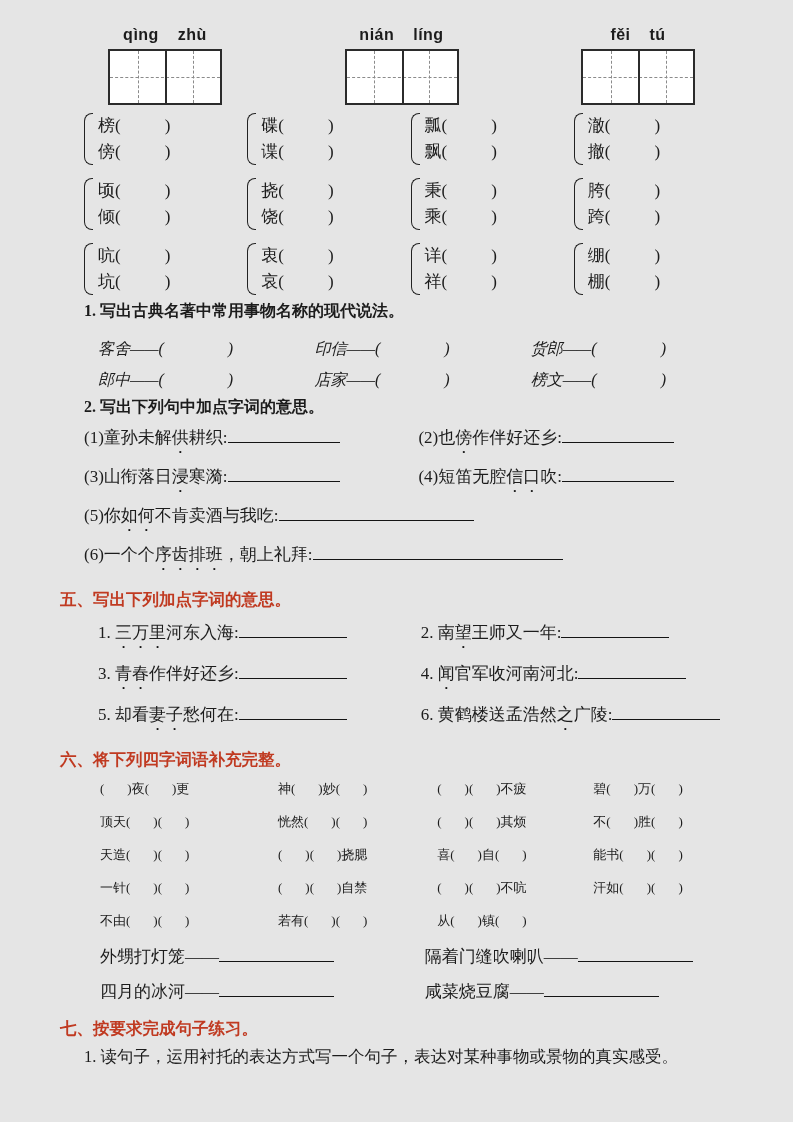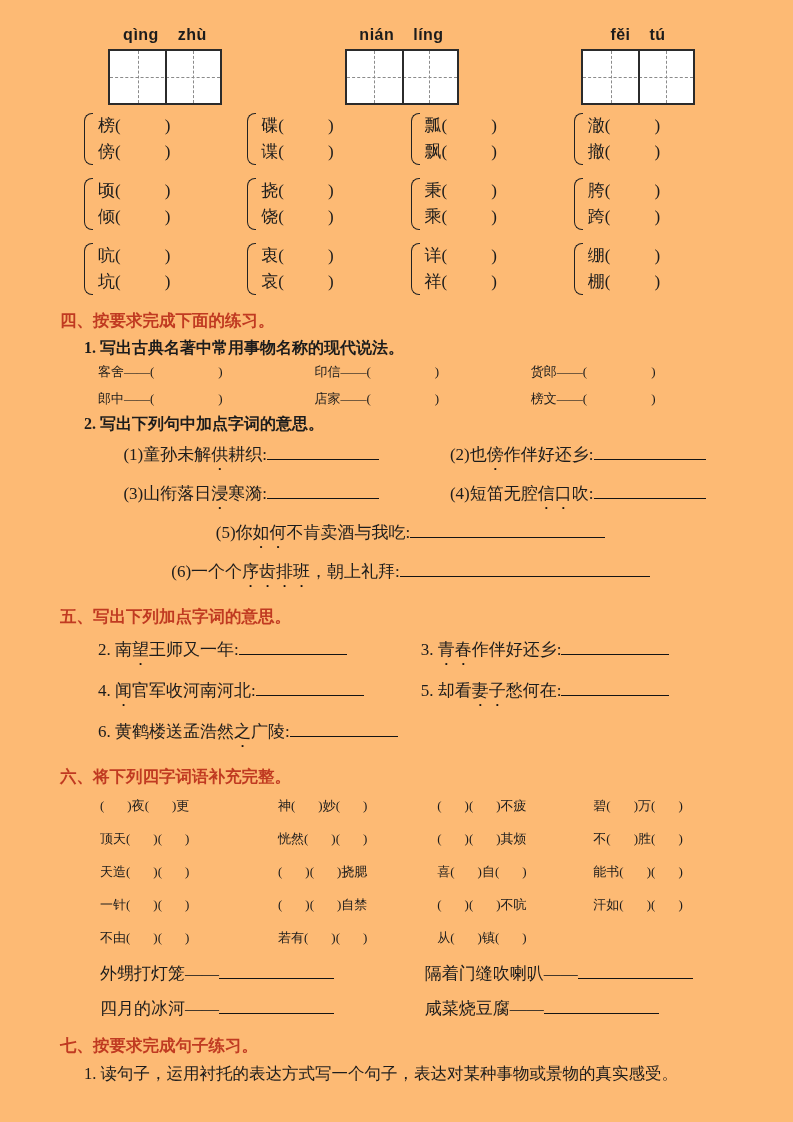--- a/index.html
+++ b/index.html
@@ -1,16 +1,16 @@
 <!DOCTYPE html>
 <html><head>
 <meta charset="utf-8">
 <style>
   html,body{margin:0;padding:0;background:#fff;}
-  .page{width:793px;height:1122px;background:#fdba74;color:#1c1c1c;box-sizing:border-box;
+  .page{width:793px;height:1122px;background:#e5e5e5;color:#1c1c1c;box-sizing:border-box;
         padding:26px 56px 16px 60px;font-family:"Liberation Serif","DejaVu Serif",serif;
         position:relative;overflow:hidden;}
   
   .pinyin-row{display:flex;justify-content:space-between;padding:0 42px 0 48px;}
   .wgroup{width:114px;text-align:center;}
   .plabel{font-family:"Liberation Sans","DejaVu Sans",sans-serif;font-size:16px;
           font-weight:bold;margin-bottom:5px;word-spacing:14px;letter-spacing:.5px;}
   .wbox{position:relative;height:52px;border:2px solid #2b2b2b;background:#fff;}
   .gl-vmid{position:absolute;left:50%;top:0;bottom:0;width:0;border-left:2px solid #2b2b2b;}
   .gl-vd{position:absolute;top:0;bottom:0;width:0;border-left:1px dashed #8b8b8b;}
@@ -27,23 +27,23 @@
   .brace{width:8px;border:1.8px solid #222;border-right:none;border-radius:8px 0 0 8px;}
   .pair-lines{display:flex;flex-direction:column;justify-content:space-between;
               font-size:17px;line-height:26px;}
   
   .g{display:inline-block;height:1em;}
   .s3-grid .g{width:44px;}
   .q1-grid .g{width:64px;}
   .s6-grid .g{width:23px;}
   
   .q1-grid{display:grid;grid-template-columns:1.05fr 1.05fr 1fr;row-gap:9px;
-           padding-left:38px;font-size:13px;margin-top:4px;}
+           padding-left:38px;font-size:16px;margin-top:16px;font-style:italic;}
   .q2-grid{display:grid;grid-template-columns:1.05fr 1fr;row-gap:4px;padding-left:24px;
-           font-size:17px;margin-top:2px;line-height:31px;text-align:center;}
+           font-size:17px;margin-top:2px;line-height:31px;}
   .span2{grid-column:1 / span 2;}
   .bl{display:inline-block;height:15px;border-bottom:1.5px solid #141414;vertical-align:baseline;}
   .emph{-webkit-text-emphasis:filled dot #111;-webkit-text-emphasis-position:under right;
         text-emphasis:filled dot #111;text-emphasis-position:under right;}
   
   .s5-grid{display:grid;grid-template-columns:1.02fr 1fr;row-gap:6px;padding-left:38px;
            font-size:17px;margin-top:4px;line-height:31px;}
   
   .s6-grid{display:grid;grid-template-columns:1.14fr 1.02fr 1fr .92fr;row-gap:9px;
            padding-left:40px;font-size:13px;margin-top:6px;line-height:24px;}
@@ -167,21 +167,20 @@
       </div>
     <div class="pair">
         <div class="brace"></div>
         <div class="pair-lines">
           <span>绷(<span class="g"></span>)</span>
           <span>棚(<span class="g"></span>)</span>
         </div>
       </div>
   </div>
 
-  <div class="h2">四、按要求完成下面的练习。</div>
   <div class="qlabel">1. 写出古典名著中常用事物名称的现代说法。</div>
   <div class="q1-grid">
     <span>客舍——(<span class="g"></span>)</span>
     <span>印信——(<span class="g"></span>)</span>
     <span>货郎——(<span class="g"></span>)</span>
     <span>郎中——(<span class="g"></span>)</span>
     <span>店家——(<span class="g"></span>)</span>
     <span>榜文——(<span class="g"></span>)</span>
   </div>
   <div class="qlabel">2. 写出下列句中加点字词的意思。</div>
@@ -189,20 +188,21 @@
     <div><span>(1)童孙未解</span><span class="emph">供</span><span>耕织:</span><span class="bl" style="width:112px"></span></div>
     <div><span>(2)也</span><span class="emph">傍</span><span>作伴好还乡:</span><span class="bl" style="width:112px"></span></div>
     <div><span>(3)山衔落日</span><span class="emph">浸</span><span>寒漪:</span><span class="bl" style="width:112px"></span></div>
     <div><span>(4)短笛无腔</span><span class="emph">信口</span><span>吹:</span><span class="bl" style="width:112px"></span></div>
     <div class="span2"><span>(5)你</span><span class="emph">如何</span><span>不肯卖酒与我吃:</span><span class="bl" style="width:195px"></span></div>
     <div class="span2"><span>(6)一个个</span><span class="emph">序齿排班</span><span>，朝上礼拜:</span><span class="bl" style="width:250px"></span></div>
   </div>
 
   <div class="h2">五、写出下列加点字词的意思。</div>
   <div class="s5-grid">
+    <div><span>1. </span><span class="emph">三万里</span><span>河东入海:</span><span class="bl" style="width:108px"></span></div>
     <div><span>2. 南</span><span class="emph">望</span><span>王师又一年:</span><span class="bl" style="width:108px"></span></div>
     <div><span>3. </span><span class="emph">青春</span><span>作伴好还乡:</span><span class="bl" style="width:108px"></span></div>
     <div><span>4. </span><span class="emph">闻</span><span>官军收河南河北:</span><span class="bl" style="width:108px"></span></div>
     <div><span>5. 却看</span><span class="emph">妻子</span><span>愁何在:</span><span class="bl" style="width:108px"></span></div>
     <div><span>6. 黄鹤楼送孟浩然</span><span class="emph">之</span><span>广陵:</span><span class="bl" style="width:108px"></span></div>
   </div>
 
   <div class="h2">六、将下列四字词语补充完整。</div>
   <div class="s6-grid">
     <span>(<span class="g"></span>)夜(<span class="g"></span>)更</span>

